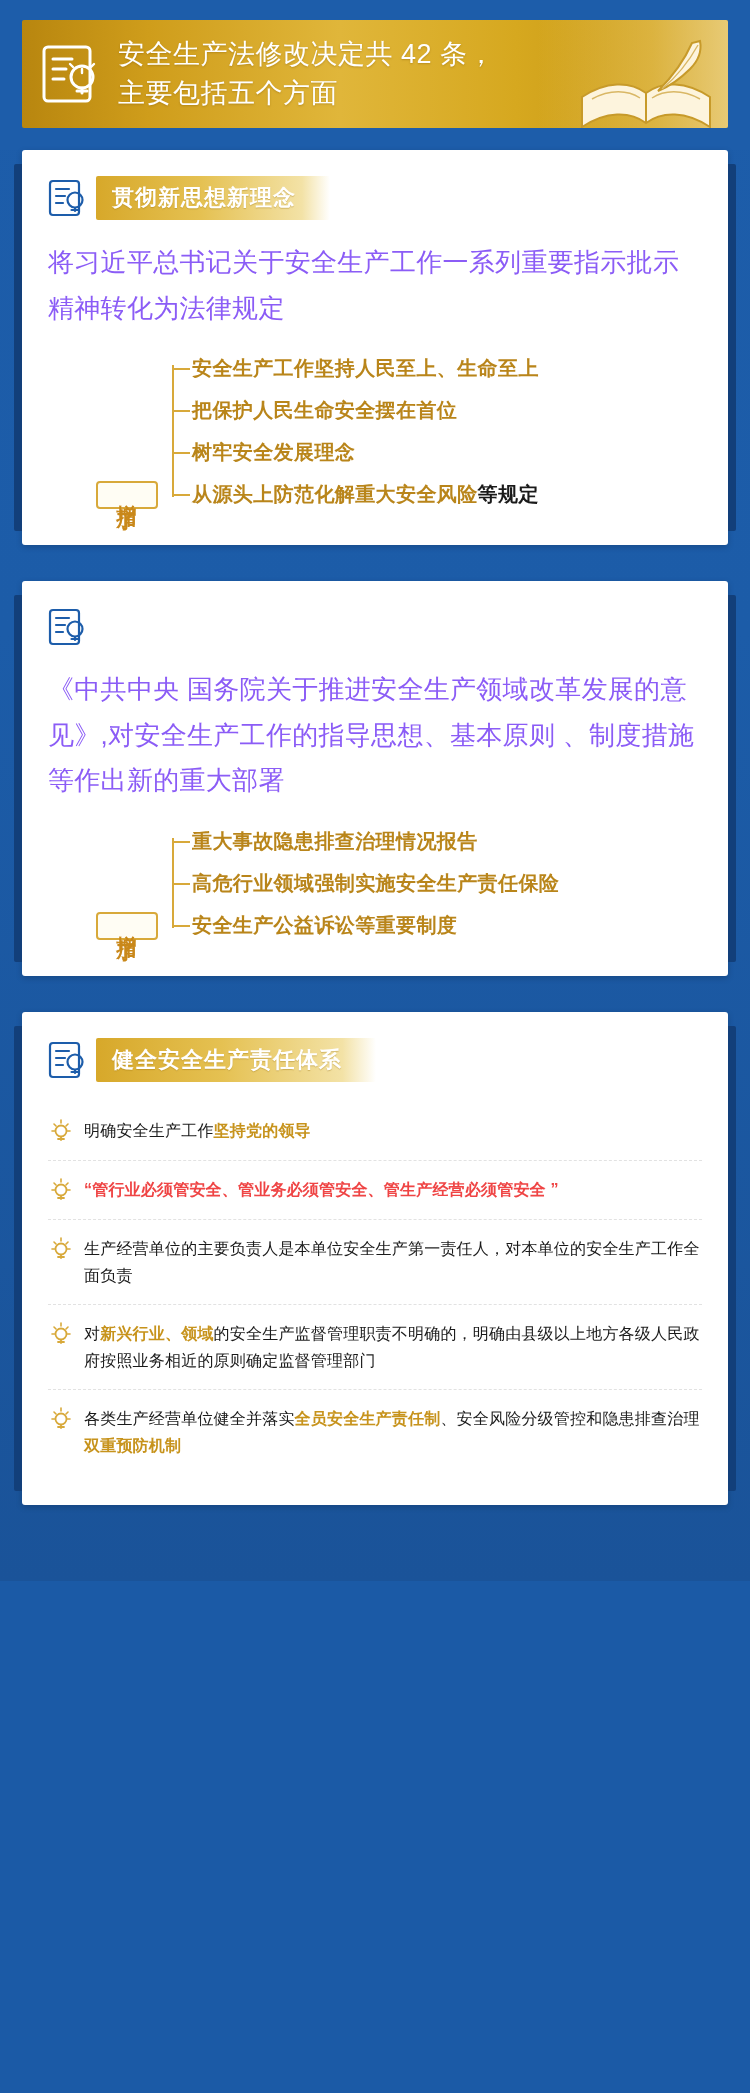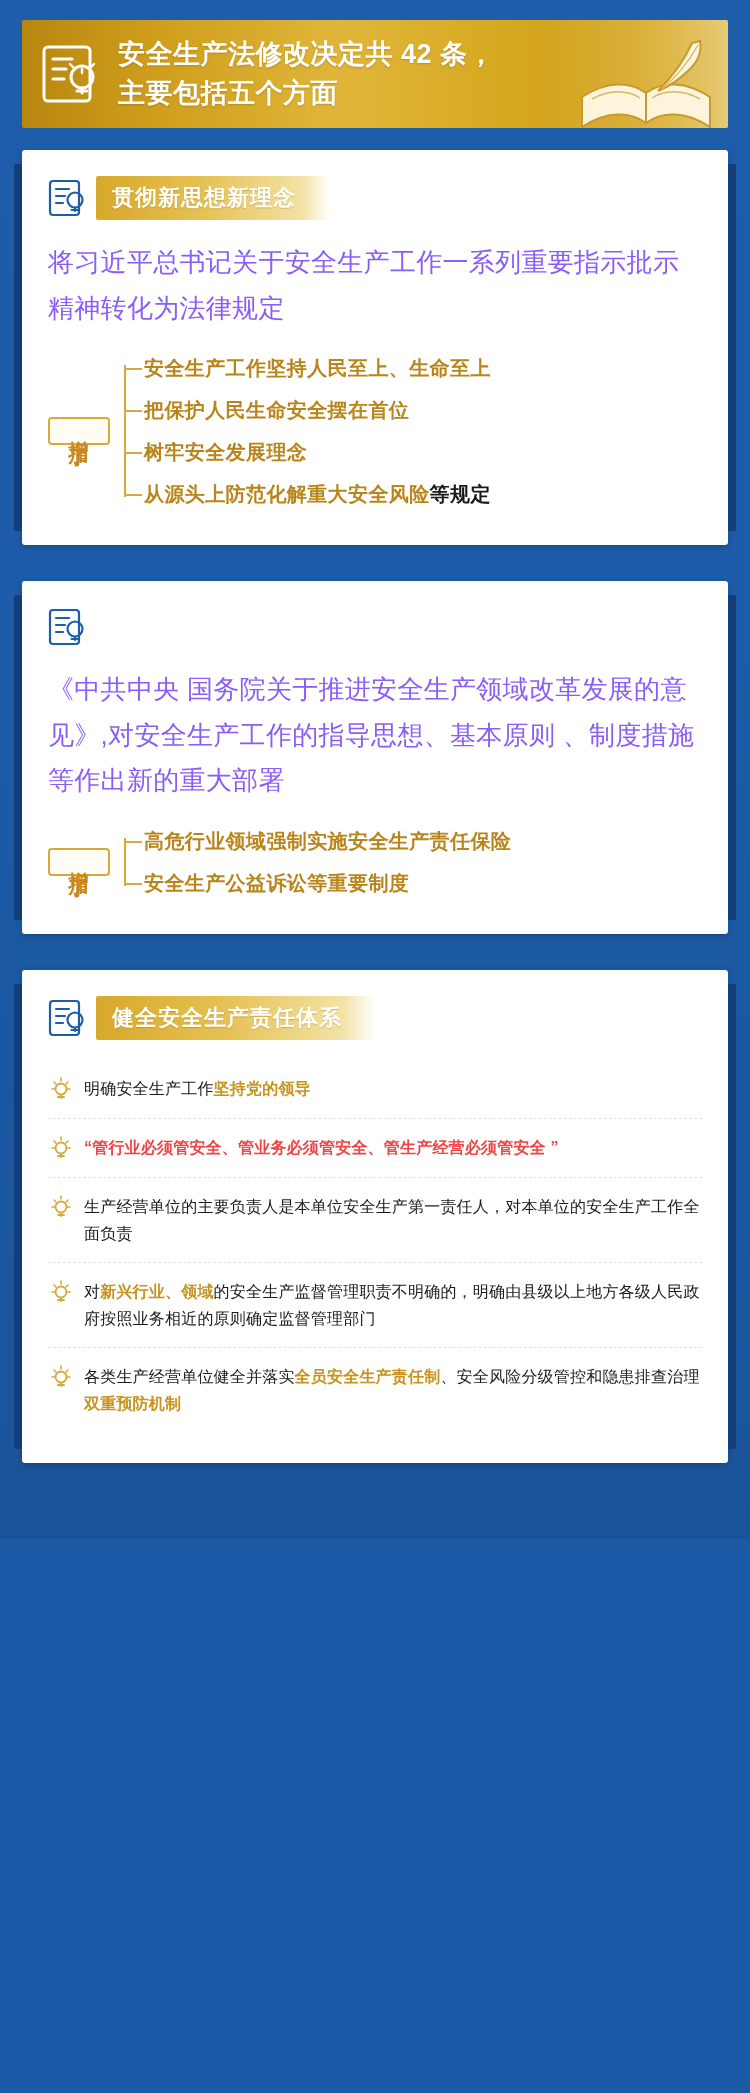--- a/index.html
+++ b/index.html
@@ -45,21 +45,21 @@
     position: absolute;
     left: 18px;
     top: 50%;
     transform: translateY(-50%);
     width: 62px;
     height: 62px;
   }
   .header-title {
     color: #ffffff;
     font-size: 27px;
-    font-weight: bold;
+    font-weight: normal;
     line-height: 1.45;
     letter-spacing: 0.5px;
     text-shadow: 0 1px 2px rgba(120,80,0,.35);
     z-index: 2;
     position: relative;
   }
   .header-deco {
     position: absolute;
     right: 6px;
     bottom: -12px;
@@ -116,23 +116,24 @@
   }
   .para {
     font-size: 26px;
     line-height: 1.75;
     color: #8b5cf6;
     letter-spacing: .3px;
   }
   
   .added-block {
     display: flex;
-    align-items: center;
+    align-items: flex-end;
     margin-top: 16px;
     gap: 0;
+    margin-left: 48px;
   }
   .added-tag {
     flex: 0 0 62px;
     border: 2px solid #d8a93a;
     border-radius: 4px;
     background: #fffdf4;
     display: flex;
     align-items: center;
     justify-content: center;
     padding: 6px 4px;
@@ -294,20 +295,23 @@
       </span>
     </div>
     <div class="para">《中共中央 国务院关于推进安全生产领域改革发展的意见》,对安全生产工作的指导思想、基本原则 、制度措施等作出新的重大部署</div>
 
     <div class="added-block">
       <div class="added-tag">
         <span>增加了</span>
       </div>
       <div class="added-lines">
         <div class="added-item">
+          <span>重大事故隐患排查治理情况报告</span>
+        </div>
+        <div class="added-item">
           <span>高危行业领域强制实施安全生产责任保险</span>
         </div>
         <div class="added-item">
           <span>安全生产公益诉讼等重要制度</span>
         </div>
       </div>
     </div>
   </div>
 
   <div class="card">

